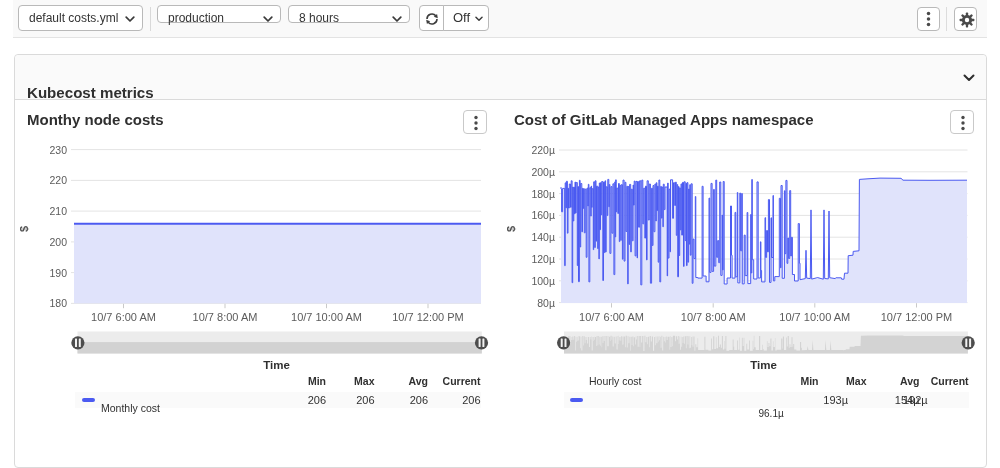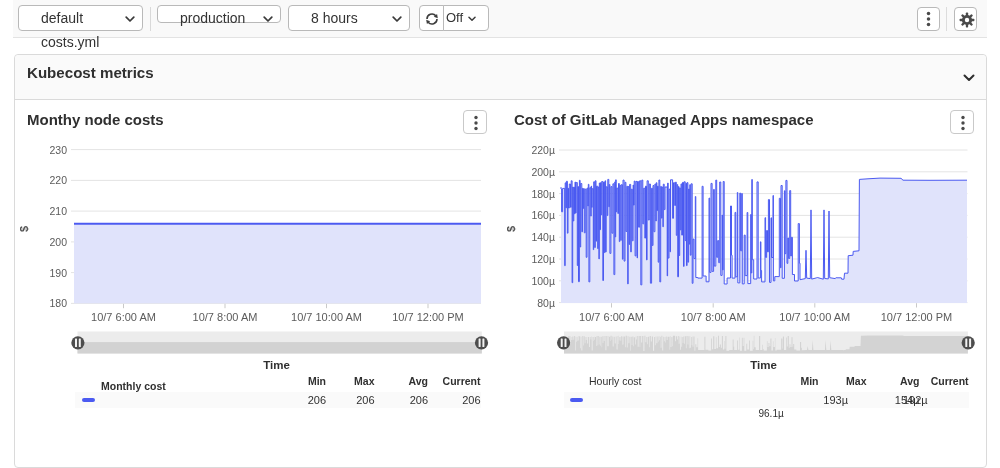--- a/index.html
+++ b/index.html
@@ -1,43 +1,43 @@
 <!DOCTYPE html>
 <html><head><meta charset="utf-8">
 <style>
 * { margin:0; padding:0; box-sizing:border-box; }
 body { width:1000px; height:468px; background:#fff; font-family:"Liberation Sans", sans-serif; position:relative; overflow:hidden; }
 .abs { position:absolute; }
 .btn { position:absolute; background:#fff; border:1px solid #b9b9b9; border-radius:4px; font-size:13px; color:#333; }
-.dd { padding-left:22px; line-height:24px; font-size:14px; }
+.dd { padding-left:10px; line-height:24px; font-size:12px; }
 .ttl { position:absolute; font-weight:bold; font-size:15px; color:#303030; }
 .kebab { position:absolute; width:24px; height:24px; background:#fff; border:1px solid #c9c9c9; border-radius:4px; }
 </style></head>
 <body>
 
 <div class="abs" style="left:13px;top:0;width:974px;height:38px;background:#f9f9f9;border-bottom:1px solid #e3e3e3"></div>
 <div class="btn dd" style="left:18px;top:5px;width:125px;height:26px">default costs.yml<svg width="10" height="7" viewBox="0 0 10 7" style="position:absolute;right:7px;top:9.5px">
       <path d="M1.2 1.2 L5 5 L8.8 1.2" fill="none" stroke="#3a3a3a" stroke-width="1.7" stroke-linecap="round" stroke-linejoin="round"></path>
     </svg></div>
 <div class="abs" style="left:150px;top:7px;width:1px;height:24px;background:#d9d9d9"></div>
 <div class="btn dd" style="left:157px;top:5px;width:124px;height:18px">production<svg width="10" height="7" viewBox="0 0 10 7" style="position:absolute;right:7px;top:9.5px">
       <path d="M1.2 1.2 L5 5 L8.8 1.2" fill="none" stroke="#3a3a3a" stroke-width="1.7" stroke-linecap="round" stroke-linejoin="round"></path>
     </svg></div>
-<div class="btn dd" style="left:288px;top:5px;width:122px;height:26px">8 hours<svg width="10" height="7" viewBox="0 0 10 7" style="position:absolute;right:7px;top:9.5px">
+<div class="btn dd" style="left:288px;top:5px;width:122px;height:18px">8 hours<svg width="10" height="7" viewBox="0 0 10 7" style="position:absolute;right:7px;top:9.5px">
       <path d="M1.2 1.2 L5 5 L8.8 1.2" fill="none" stroke="#3a3a3a" stroke-width="1.7" stroke-linecap="round" stroke-linejoin="round"></path>
     </svg></div>
 <div class="btn" style="left:419px;top:5px;width:25px;height:26px;border-radius:4px 0 0 4px">
     <svg width="16" height="16" viewBox="0 0 16 16" style="position:absolute;left:4px;top:5px">
       <path d="M3.00 8.00 A5.0 5.0 0 0 1 11.83 4.79" fill="none" stroke="#3d3d3d" stroke-width="1.6"></path>
 <polygon points="13.82,7.16 13.05,2.98 9.84,5.68" fill="#3d3d3d"></polygon>
 <path d="M13.00 8.00 A5.0 5.0 0 0 1 4.17 11.21" fill="none" stroke="#3d3d3d" stroke-width="1.6"></path>
 <polygon points="2.18,8.84 2.95,13.02 6.16,10.32" fill="#3d3d3d"></polygon>
     </svg>
   </div>
-<div class="btn" style="left:443px;top:5px;width:46px;height:26px;border-radius:0 4px 4px 0;padding-left:2px;line-height:24px">Off <svg width="8" height="6" viewBox="0 0 10 7" style="margin-left:1px">
+<div class="btn" style="left:443px;top:5px;width:46px;height:26px;border-radius:0 4px 4px 0;padding-left:9px;line-height:24px">Off <svg width="8" height="6" viewBox="0 0 10 7" style="margin-left:1px">
       <path d="M1.2 1.2 L5 5 L8.8 1.2" fill="none" stroke="#3a3a3a" stroke-width="1.8" stroke-linecap="round" stroke-linejoin="round"></path>
     </svg></div>
 <div class="btn" style="left:917px;top:7px;width:23px;height:24px">
     <svg width="21" height="22" viewBox="0 0 21 22" style="position:absolute;left:0;top:0">
       <g fill="#4a4a4a">
         <circle cx="10.5" cy="5.5" r="1.75"></circle>
         <circle cx="10.5" cy="11" r="1.75"></circle>
         <circle cx="10.5" cy="16.5" r="1.75"></circle>
       </g>
     </svg>
@@ -53,21 +53,21 @@
 <rect x="6.85" y="0.6" width="2.3" height="4" rx="0.7" fill="#4a4a4a" transform="rotate(180 8 8)"></rect>
 <rect x="6.85" y="0.6" width="2.3" height="4" rx="0.7" fill="#4a4a4a" transform="rotate(225 8 8)"></rect>
 <rect x="6.85" y="0.6" width="2.3" height="4" rx="0.7" fill="#4a4a4a" transform="rotate(270 8 8)"></rect>
 <rect x="6.85" y="0.6" width="2.3" height="4" rx="0.7" fill="#4a4a4a" transform="rotate(315 8 8)"></rect>
 <circle cx="8" cy="8" r="2.2" fill="#fff"></circle>
     </svg>
   </div>
 
 <div class="abs" style="left:14px;top:54px;width:973px;height:414px;border:1px solid #dadada;border-radius:4px;background:#fff"></div>
 <div class="abs" style="left:15px;top:55px;width:971px;height:45px;background:#fafafa;border-bottom:1px solid #dadada;border-radius:4px 4px 0 0"></div>
-<div class="abs" style="left:27px;top:64px;font-size:15.1px;font-weight:bold;color:#303030">Kubecost metrics</div>
+<div class="abs" style="left:27px;top:84px;font-size:15.1px;font-weight:bold;color:#303030">Kubecost metrics</div>
 <svg width="12" height="8" viewBox="0 0 12 8" style="position:absolute;left:962.5px;top:73.5px">
     <path d="M1.5 1.5 L6 6 L10.5 1.5" fill="none" stroke="#2e2e2e" stroke-width="2" stroke-linecap="round" stroke-linejoin="round"></path>
   </svg>
 
 <div class="ttl" style="left:27px;top:111px">Monthy node costs</div>
 <div class="kebab" style="left:463px;top:110px">
     <svg width="24" height="24" viewBox="0 0 24 24" style="position:absolute;left:0;top:0">
       <g fill="#4a4a4a">
         <circle cx="12" cy="6.5" r="1.7"></circle>
         <circle cx="12" cy="12" r="1.7"></circle>
@@ -168,21 +168,21 @@
 <text x="428" y="385" text-anchor="end" font-size="10.5" font-weight="bold" fill="#303030">Avg</text>
 <text x="480.5" y="385" text-anchor="end" font-size="10.5" font-weight="bold" fill="#303030">Current</text>
 <text x="818.5" y="385" text-anchor="end" font-size="10.5" font-weight="bold" fill="#303030">Min</text>
 <text x="866.5" y="385" text-anchor="end" font-size="10.5" font-weight="bold" fill="#303030">Max</text>
 <text x="919.5" y="385" text-anchor="end" font-size="10.5" font-weight="bold" fill="#303030">Avg</text>
 <text x="968.6" y="385" text-anchor="end" font-size="10.5" font-weight="bold" fill="#303030">Current</text>
 </svg>
 
 <div class="abs" style="left:75px;top:391.5px;width:406px;height:16.5px;background:#fafafa"></div>
 <div class="abs" style="left:82px;top:398px;width:13px;height:3.5px;border-radius:2px;background:#4b5af1"></div>
-<div class="abs" style="left:101px;top:380px;font-size:10.5px;font-weight:bold;color:#303030">Monthly cost</div>
+<div class="abs" style="left:101px;top:402px;font-size:10.5px;font-weight:normal;color:#303030">Monthly cost</div>
 <div class="abs" style="left:563.5px;top:391.5px;width:405px;height:16.5px;background:#fafafa"></div>
 <div class="abs" style="left:570px;top:398px;width:13px;height:3.5px;border-radius:2px;background:#4b5af1"></div>
 <div class="abs" style="left:589px;top:375px;font-size:10.5px;font-weight:normal;color:#303030">Hourly cost</div>
 <div class="abs" style="left:266px;top:394px;width:60px;text-align:right;font-size:11px;color:#303030">206</div>
 <div class="abs" style="left:314.5px;top:394px;width:60px;text-align:right;font-size:11px;color:#303030">206</div>
 <div class="abs" style="left:368px;top:394px;width:60px;text-align:right;font-size:11px;color:#303030">206</div>
 <div class="abs" style="left:420.5px;top:394px;width:60px;text-align:right;font-size:11px;color:#303030">206</div>
 <div class="abs" style="left:758.5px;top:408px;width:60px;text-align:left;font-size:10px;color:#303030">96.1µ</div>
 <div class="abs" style="left:788px;top:394px;width:60px;text-align:right;font-size:11px;color:#303030">193µ</div>
 <div class="abs" style="left:859.5px;top:394px;width:60px;text-align:right;font-size:11px;color:#303030">154µ</div>

